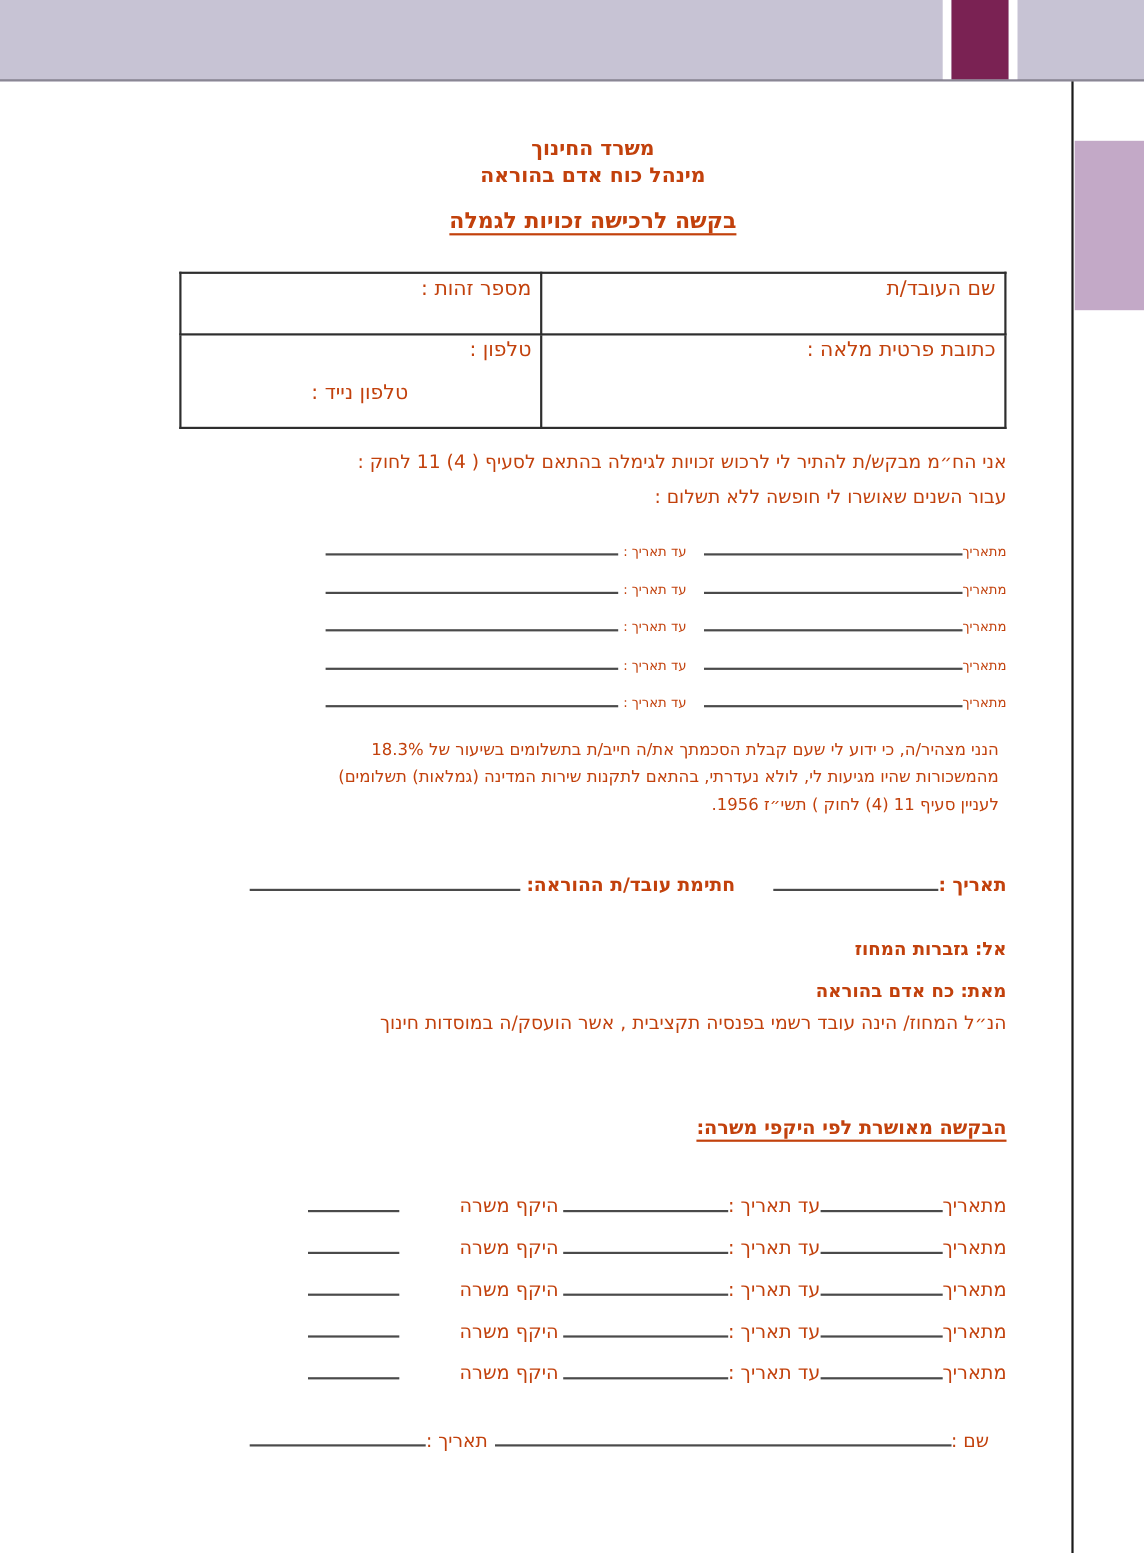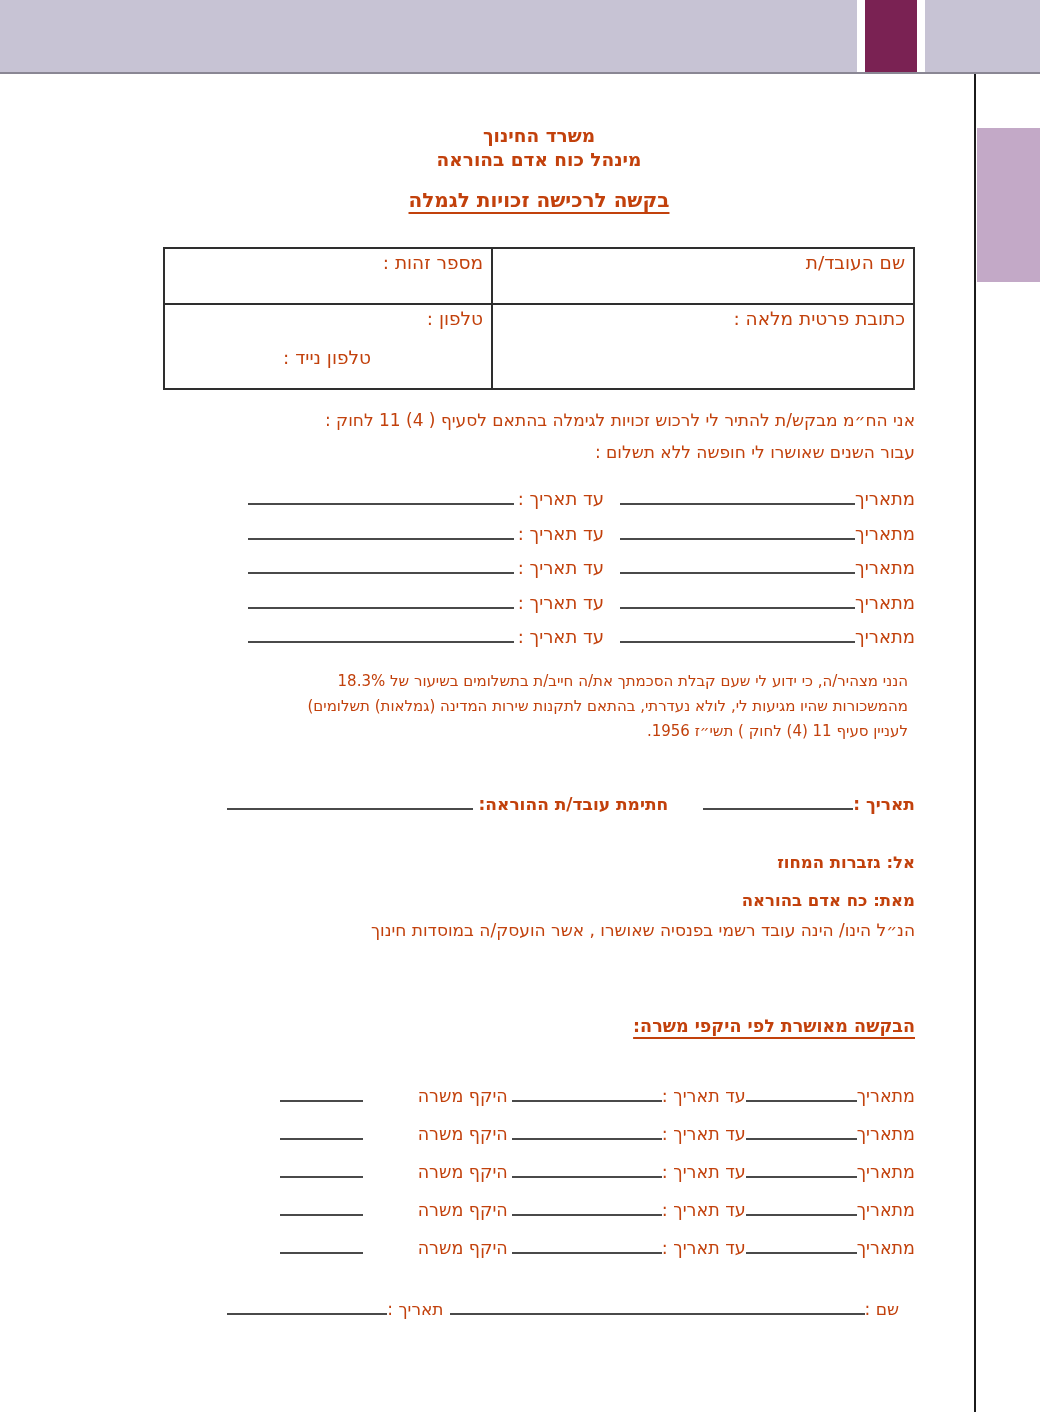--- a/index.html
+++ b/index.html
@@ -26,21 +26,21 @@
   table.emp{position:absolute;left:163px;top:247px;width:752px;border-collapse:collapse;
             direction:rtl;font-size:18.5px;}
   table.emp td{border:2px solid #2e2e2e;vertical-align:top;padding:3px 8px 2px 6px;}
   td.c1{width:425px;} td.c2{width:327px;}
   tr.r1 td{height:49px;} tr.r2 td{height:78px;}
   .mobile-gap{margin-top:18px;text-align:center;}
   
   .req{left:160px;right:125px;top:404px;font-size:17px;line-height:32px;}
   
   .ul{display:inline-block;height:20px;border-bottom:2px solid #4a4a4a;vertical-align:baseline;}
-  .rows1{left:160px;right:125px;top:483px;font-size:18px;}
+  .rows1{left:160px;right:125px;top:483px;font-size:12px;}
   .drow{height:34.5px;white-space:nowrap;}
   .w-f1{width:235px;} .w-t1{width:266px;margin-inline-start:4px;}
   .gap16{margin-inline-start:16px;}
   
   .decl{left:195px;right:132px;top:669px;font-size:15px;line-height:25px;}
   
   .sig{left:160px;right:125px;top:788px;font-size:17px;white-space:nowrap;}
   .w-sd{width:150px;} .w-ss{width:246px;}
   .gap35{margin-inline-start:35px;}
   
@@ -131,21 +131,21 @@
     <div><span>מהמשכורות שהיו מגיעות לי, לולא נעדרתי, בהתאם לתקנות שירות המדינה (גמלאות)</span> <span dir="ltr">(תשלומים</span></div>
     <div>לעניין סעיף 11 (4) לחוק ) תשי״ז 1956.</div>
   </div>
 
   <div class="sec sig">
     <span class="b">תאריך :</span><span class="ul w-sd"></span><span class="b gap35">חתימת עובד/ת ההוראה:</span><span class="ul w-ss gap6"></span>
   </div>
 
   <div class="sec to-line">אל: גזברות המחוז</div>
   <div class="sec from-line">מאת: כח אדם בהוראה</div>
-  <div class="sec body1">הנ״ל הינו/ הינה עובד רשמי בפנסיה שאושרו , אשר הועסק/ה במוסדות חינוך</div>
+  <div class="sec body1">הנ״ל המחוז/ הינה עובד רשמי בפנסיה תקציבית , אשר הועסק/ה במוסדות חינוך</div>
 
   <div class="sec aphead">
     <span>הבקשה מאושרת  לפי היקפי משרה:</span>
   </div>
 
   <div class="sec rows2">
     <div class="arow">
       <span>מתאריך</span><span class="ul w-a1"></span><span>עד תאריך :</span><span class="ul w-a2"></span><span class="gap4">היקף משרה</span><span class="ul w-a3"></span>
     </div>
     <div class="arow">

